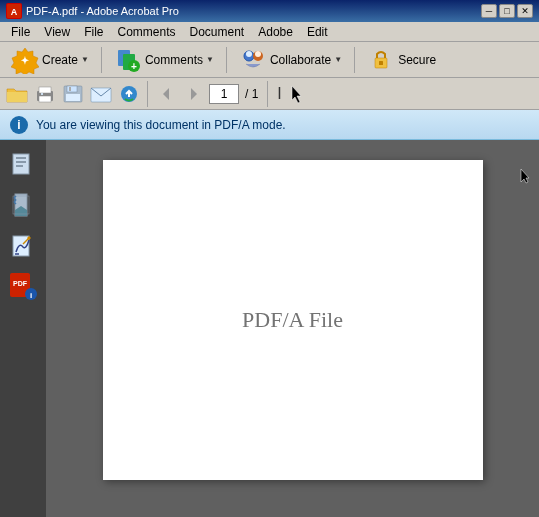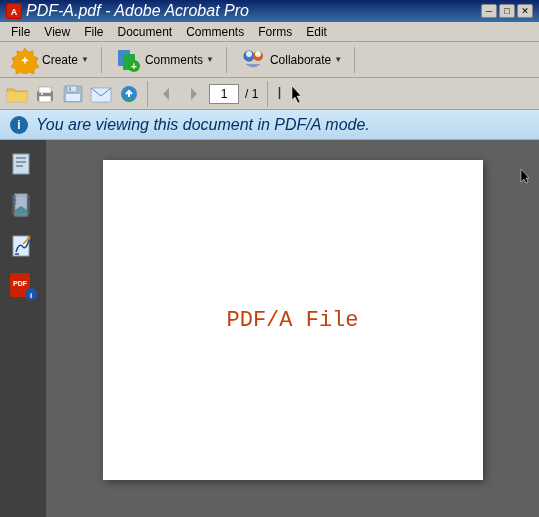--- a/index.html
+++ b/index.html
@@ -29,24 +29,23 @@
       background: #cc0000;
       border-radius: 2px;
       display: flex;
       align-items: center;
       justify-content: center;
       font-size: 9px;
       font-weight: bold;
       color: white;
     }
     .title-bar-text {
-      font-size: 16px;
+      font-size: 11px;
       font-weight: normal;
       flex: 1;
-      font-style: italic;
     }
     .title-bar-controls {
       display: flex;
       gap: 2px;
     }
     .title-btn {
       width: 16px;
       height: 14px;
       background: #d4d0c8;
       border: 1px solid #888;
@@ -173,23 +172,22 @@
       border-radius: 50%;
       color: white;
       font-size: 12px;
       font-weight: bold;
       display: flex;
       align-items: center;
       justify-content: center;
       flex-shrink: 0;
     }
     .info-text {
-      font-size: 16px;
+      font-size: 12px;
       color: #003366;
-      font-style: italic;
     }
 
     
     .main-area {
       display: flex;
       flex: 1;
       height: calc(517px - 22px - 20px - 36px - 32px - 30px);
       background: #606060;
     }
 
@@ -230,22 +228,22 @@
       background: white;
       width: 380px;
       height: 320px;
       box-shadow: 2px 2px 8px rgba(0,0,0,0.4);
       display: flex;
       align-items: center;
       justify-content: center;
     }
     .doc-text {
       font-size: 22px;
-      color: #c2410c;
-      font-family: Liberation Mono, monospace;
+      color: #737373;
+      font-family: Liberation Serif, serif;
       text-align: right;
     }
 
     
     .cursor-indicator {
       position: absolute;
       right: 8px;
       top: 28px;
       font-size: 18px;
       color: #333;
@@ -267,23 +265,23 @@
     <div class="title-btn">─</div>
     <div class="title-btn">□</div>
     <div class="title-btn">✕</div>
   </div>
 </div>
 
 <div class="menu-bar">
   <span class="menu-item">File</span>
   <span class="menu-item">View</span>
   <span class="menu-item">File</span>
+  <span class="menu-item">Comments</span>
   <span class="menu-item">Document</span>
-  <span class="menu-item">Comments</span>
-  <span class="menu-item">Forms</span>
+  <span class="menu-item">Adobe</span>
   <span class="menu-item">Edit</span>
 </div>
 
 <div class="toolbar-1">
 
   <button class="toolbar-btn">
     <svg width="28" height="28" viewBox="0 0 28 28">
 
       <polygon points="14,2 17,6 22,5 22,10 27,12 25,17 28,21 23,23 23,28 18,26 14,29 10,26 5,28 5,23 0,21 3,17 1,12 6,10 6,5 11,6" fill="#f0a000" stroke="#cc8000" stroke-width="0.5"></polygon>
       <text x="14" y="18" text-anchor="middle" fill="white" font-size="10" font-weight="bold">✦</text>
@@ -316,20 +314,28 @@
 
       <ellipse cx="10" cy="8" rx="3" ry="3" fill="#ddeeff"></ellipse>
       <ellipse cx="19" cy="8" rx="3" ry="3" fill="#ffeedd"></ellipse>
     </svg>
     <span>Collaborate</span>
     <span class="dropdown-arrow">▼</span>
   </button>
 
   <div class="toolbar-separator"></div>
 
+  <button class="toolbar-btn">
+    <svg width="28" height="28" viewBox="0 0 28 28">
+      <rect x="8" y="12" width="12" height="10" fill="#f0c040" rx="1" stroke="#c08000" stroke-width="0.5"></rect>
+      <path d="M10 12 L10 8 Q14 4 18 8 L18 12" fill="none" stroke="#c08000" stroke-width="2"></path>
+      <rect x="12" y="15" width="4" height="4" fill="#c08000" rx="0.5"></rect>
+    </svg>
+    <span>Secure</span>
+  </button>
 </div>
 
 <div class="toolbar-2">
 
   <button class="nav-btn">
     <svg width="22" height="20" viewBox="0 0 22 20">
       <path d="M1 5 L1 18 L21 18 L21 7 L10 7 L8 5 Z" fill="#f0c040" stroke="#c08000" stroke-width="0.5"></path>
       <path d="M1 8 L21 8 L21 18 L1 18 Z" fill="#f0d060"></path>
     </svg>
   </button>

